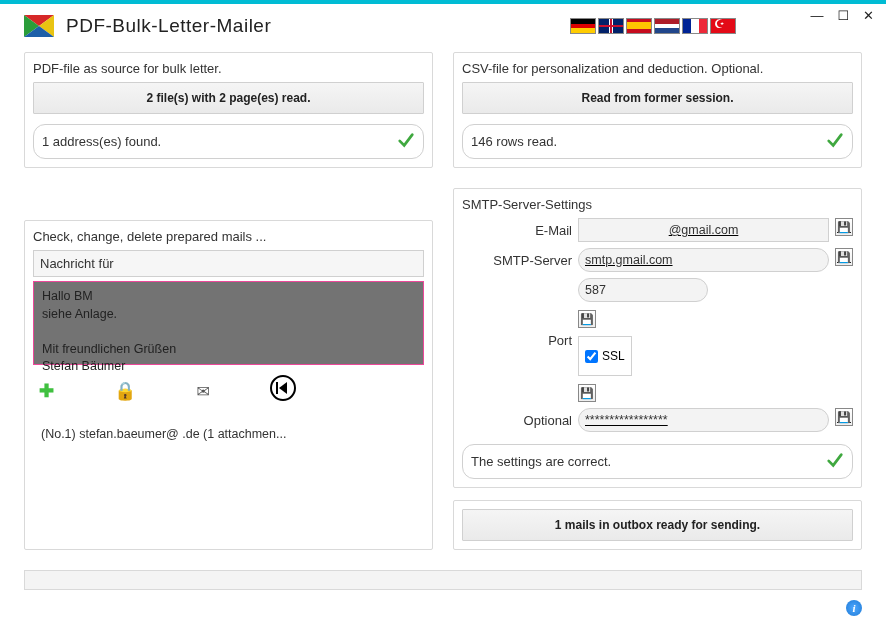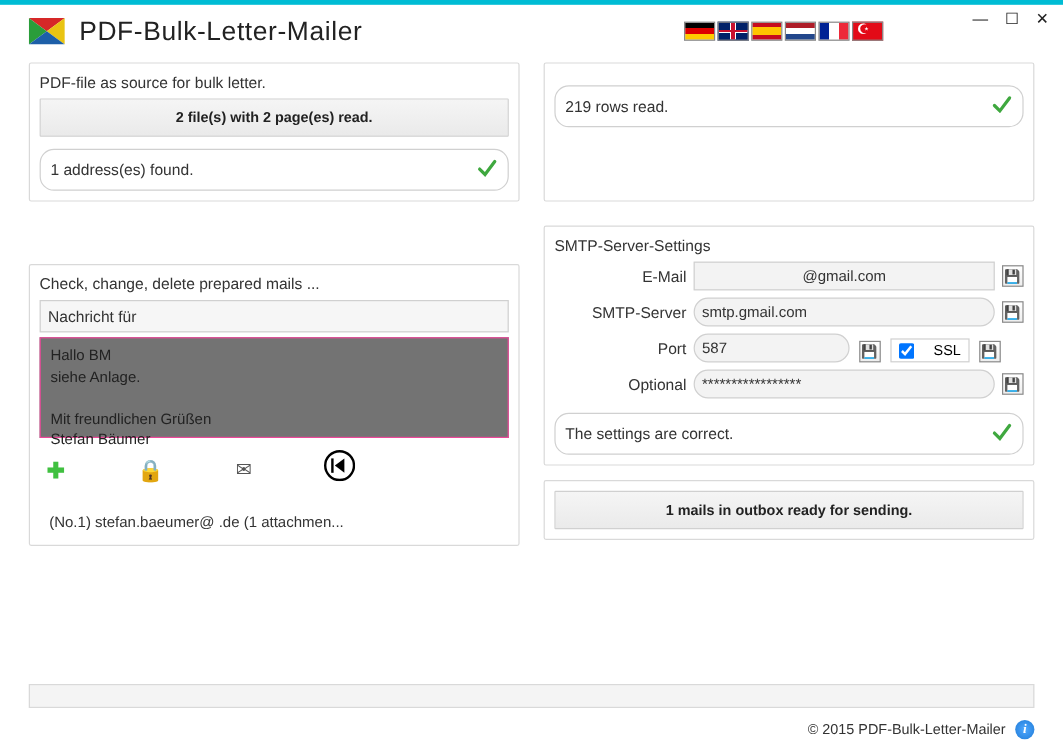--- a/index.html
+++ b/index.html
@@ -1,20 +1,20 @@
 <!DOCTYPE html>
 <html><head>
 <meta charset="utf-8">
 <style>
 * { box-sizing: border-box; margin: 0; padding: 0; font-family: "Segoe UI", Tahoma, sans-serif; }
 body { background: #fff; width: 886px; height: 624px; overflow: hidden; }
 .titlebar { height: 4px; background: #00bcd4; }
 .topbar { height: 44px; display: flex; align-items: center; padding: 0 10px 0 24px; }
 .logo { width: 30px; height: 22px; position: relative; margin-right: 12px; }
-.app-title { font-size: 22px; font-weight: 300; color: #222; letter-spacing: 0.5px; }
+.app-title { font-size: 19px; font-weight: 300; color: #222; letter-spacing: 0.5px; }
 .spacer { flex: 1; }
 .flags { display: flex; gap: 2px; margin-right: 140px; }
 .flag { width: 26px; height: 16px; border: 1px solid #888; display: inline-block; }
 .flag.de { background: linear-gradient(#000 33%, #d00 33% 66%, #fc0 66%); }
 .flag.uk { background: #012169; position: relative; overflow: hidden; }
 .flag.uk::before { content: ""; position: absolute; inset: 0; background:
   linear-gradient(to bottom, transparent 40%, #fff 40% 60%, transparent 60%),
   linear-gradient(to right, transparent 40%, #fff 40% 60%, transparent 60%); }
 .flag.uk::after { content: ""; position: absolute; inset: 0; background:
   linear-gradient(to bottom, transparent 44%, #c8102e 44% 56%, transparent 56%),
@@ -37,26 +37,26 @@
 .input-flat { width: 100%; border: 1px solid #d0d0d0; background: #f6f6f6; font-size: 13px; padding: 5px 6px; color: #333; }
 .msg-body { border: 1px solid #ec4899; background: #737373; font-size: 12.5px; padding: 6px 8px; margin-top: 4px; color: #222; line-height: 1.4; white-space: pre-line; height: 84px; }
 .icon-row { display: flex; align-items: center; gap: 60px; padding: 10px 6px 4px; }
 .plus { color: #40c040; font-size: 18px; font-weight: bold; }
 .lock { font-size: 18px; }
 .mail-icn { font-size: 16px; color: #555; }
 .rewind { font-size: 24px; }
 .outbox-line { font-size: 12.5px; color: #333; padding: 16px 8px 4px; }
 .smtp-grid { display: grid; grid-template-columns: 110px 1fr; gap: 6px 6px; align-items: center; }
 .smtp-label { text-align: right; font-size: 13px; color: #333; }
-.smtp-field { display: flex; gap: 6px; align-items: center; }
+.smtp-field { display: flex; gap: 6px; align-items: flex-start; text-decoration: underline; }
 .smtp-input { flex: 1; border: 1px solid #d0d0d0; background: #f3f3f3; font-size: 12.5px; padding: 4px 6px; color: #333; text-align: center; }
 .smtp-input.left { text-align: left; border-radius: 12px; }
 .save-icn { width: 18px; height: 18px; border: 1px solid #888; background: linear-gradient(#fff,#eee); display: inline-flex; align-items: center; justify-content: center; font-size: 11px; }
-.ssl-box { display: flex; align-items: center; gap: 16px; border: 1px solid #d0d0d0; padding: 2px 6px; font-size: 12px; }
-.port-row { display: flex; gap: 8px; align-items: flex-end; }
+.ssl-box { display: flex; align-items: center; gap: 4px; border: 1px solid #d0d0d0; padding: 12px 6px; font-size: 12px; }
+.port-row { display: flex; gap: 8px; align-items: flex-start; flex-direction: column; }
 .port-row .smtp-input { width: 130px; flex: none; }
 .statusbar { position: absolute; left: 24px; right: 24px; bottom: 34px; height: 20px; border: 1px solid #d9d9d9; background: #f4f4f4; }
 .footer { position: absolute; right: 24px; bottom: 8px; font-size: 12px; color: #333; display: flex; align-items: center; gap: 8px; }
 .info-icn { width: 16px; height: 16px; border-radius: 50%; background: radial-gradient(#4fa8ff,#1e7ad6); color: #fff; font-size: 11px; font-weight: bold; display: inline-flex; align-items: center; justify-content: center; font-style: italic; font-family: Georgia; }
 svg.check-ic { width: 18px; height: 18px; }
 </style>
 </head>
 <body>
 
 <div class="titlebar"></div>
@@ -97,22 +97,24 @@
       <span>1 address(es) found.</span>
       <span class="check">
         <svg class="check-ic" viewBox="0 0 20 20">
             <path d="M3 11 L8 16 L17 4" stroke="#3fa83f" stroke-width="3" fill="none" stroke-linecap="round"></path>
           </svg>
       </span>
     </div>
   </div>
 
   <div class="panel">
+    <div class="panel-label">CSV-file for personalization and deduction. Optional.</div>
+    <div class="gray-btn">Read from former session.</div>
     <div class="status-row">
-      <span>219 rows read.</span>
+      <span>146 rows read.</span>
       <span class="check">
         <svg class="check-ic" viewBox="0 0 20 20">
             <path d="M3 11 L8 16 L17 4" stroke="#3fa83f" stroke-width="3" fill="none" stroke-linecap="round"></path>
           </svg>
       </span>
     </div>
   </div>
 
   <div class="panel left-lower" style="margin-top:32px">
     <div class="panel-label">Check, change, delete prepared mails ...</div>
@@ -185,15 +187,14 @@
       <div class="gray-btn">1 mails in outbox ready for sending.</div>
     </div>
 
   </div>
 
 </div>
 
 <div class="statusbar"></div>
 
 <div class="footer">
-  <span>© 2015 PDF-Bulk-Letter-Mailer</span>
   <span class="info-icn">i</span>
 </div>
 
 </body></html>

